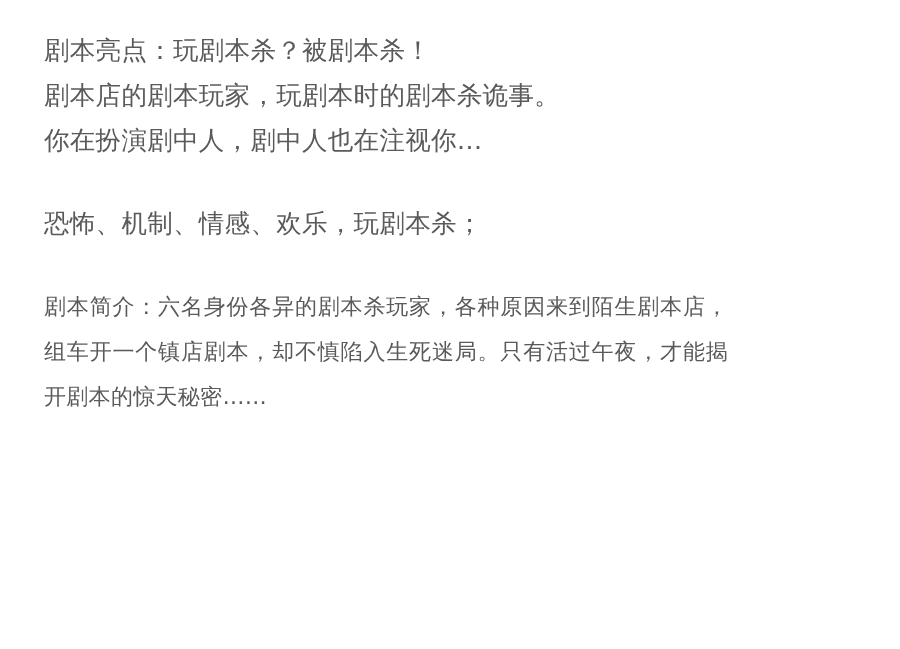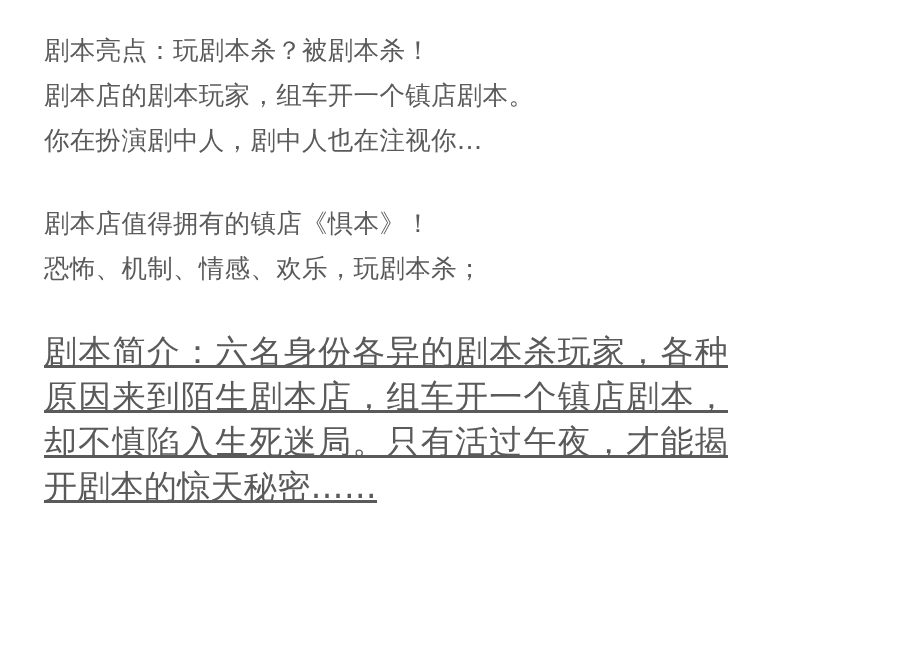--- a/index.html
+++ b/index.html
@@ -29,42 +29,40 @@
   .line {
     color: #5a5a5a;
     font-size: 25.5px;
     line-height: 45px;
     letter-spacing: 0.3px;
     white-space: pre-wrap;
     font-weight: 400;
   }
   .para {
     color: #5a5a5a;
-    font-size: 33px;
+    font-size: 22px;
     line-height: 45px;
     letter-spacing: 0.3px;
     text-align: justify;
     text-justify: inter-ideograph;
     font-weight: 400;
-    text-decoration: underline;
   }
 </style>
 </head>
 <body>
 
 <div class="page">
 
   <div class="block">
     <div class="line">剧本亮点：玩剧本杀？被剧本杀！</div>
-    <div class="line">剧本店的剧本玩家，组车开一个镇店剧本。</div>
+    <div class="line">剧本店的剧本玩家，玩剧本时的剧本杀诡事。</div>
     <div class="line">你在扮演剧中人，剧中人也在注视你…</div>
   </div>
 
   <div class="block">
-    <div class="line">剧本店值得拥有的镇店《惧本》！</div>
     <div class="line">恐怖、机制、情感、欢乐，玩剧本杀；</div>
   </div>
 
   <div class="block">
     <div class="para">剧本简介：六名身份各异的剧本杀玩家，各种原因来到陌生剧本店，组车开一个镇店剧本，却不慎陷入生死迷局。只有活过午夜，才能揭开剧本的惊天秘密……</div>
   </div>
 
 </div>
 
 </body></html>

